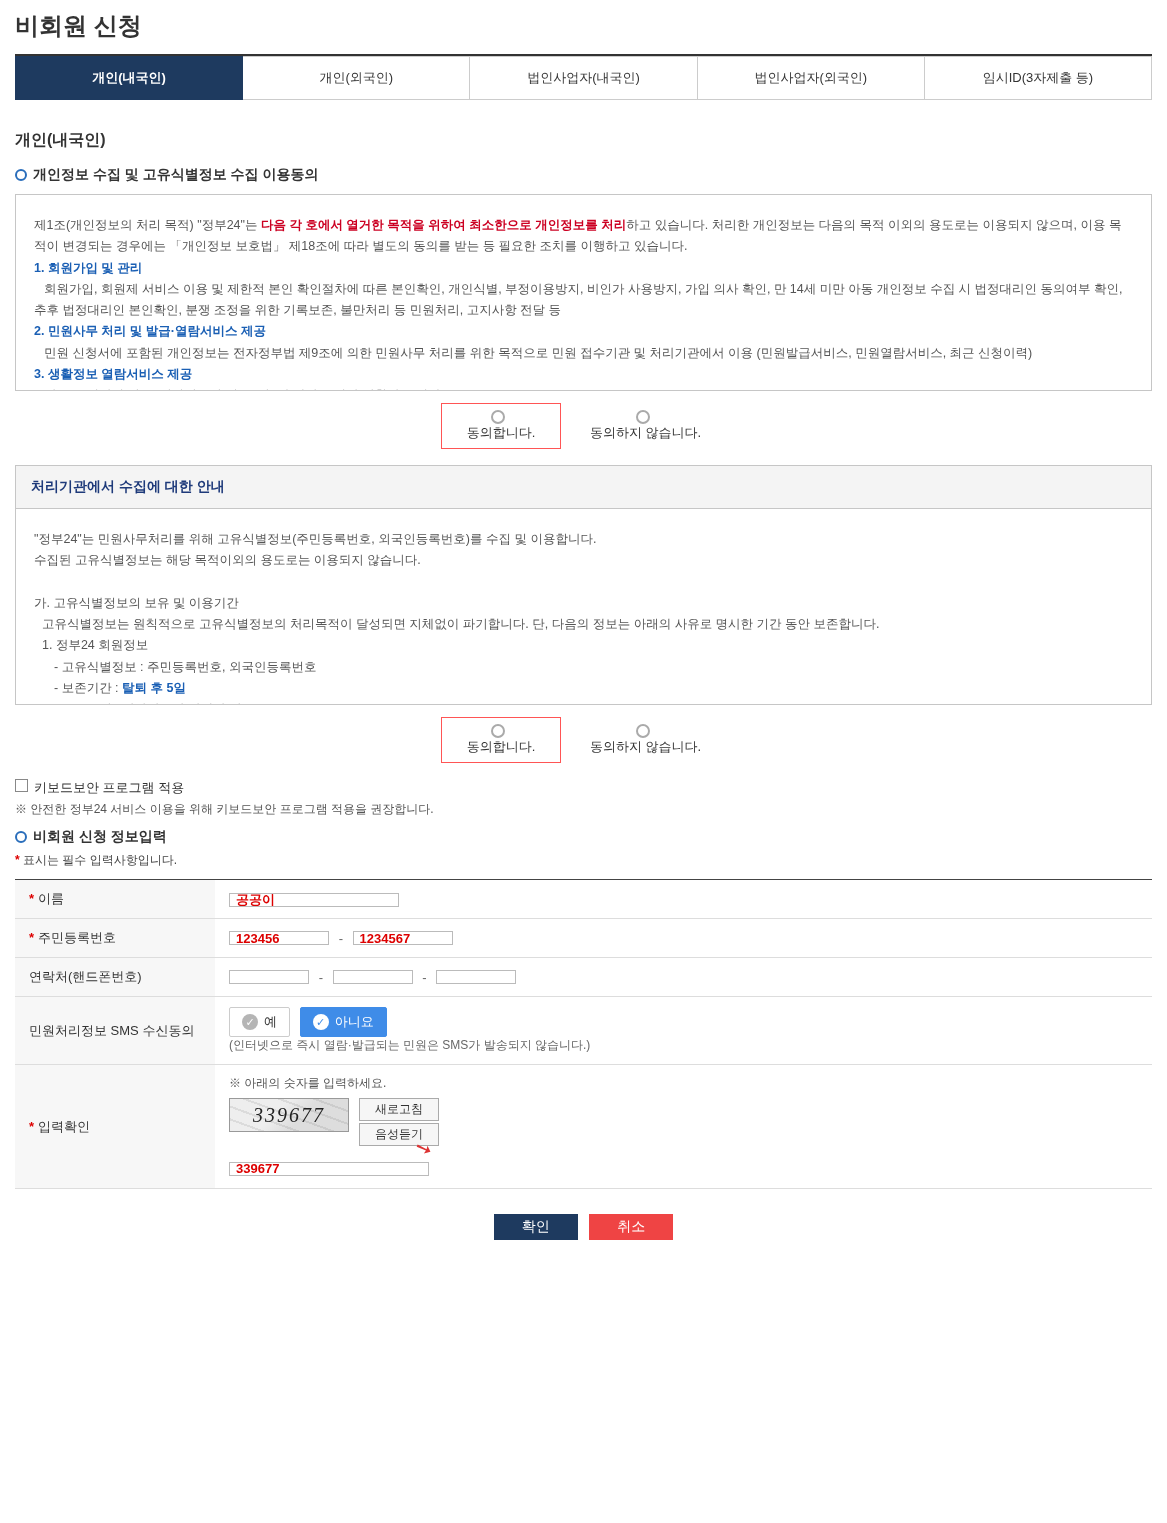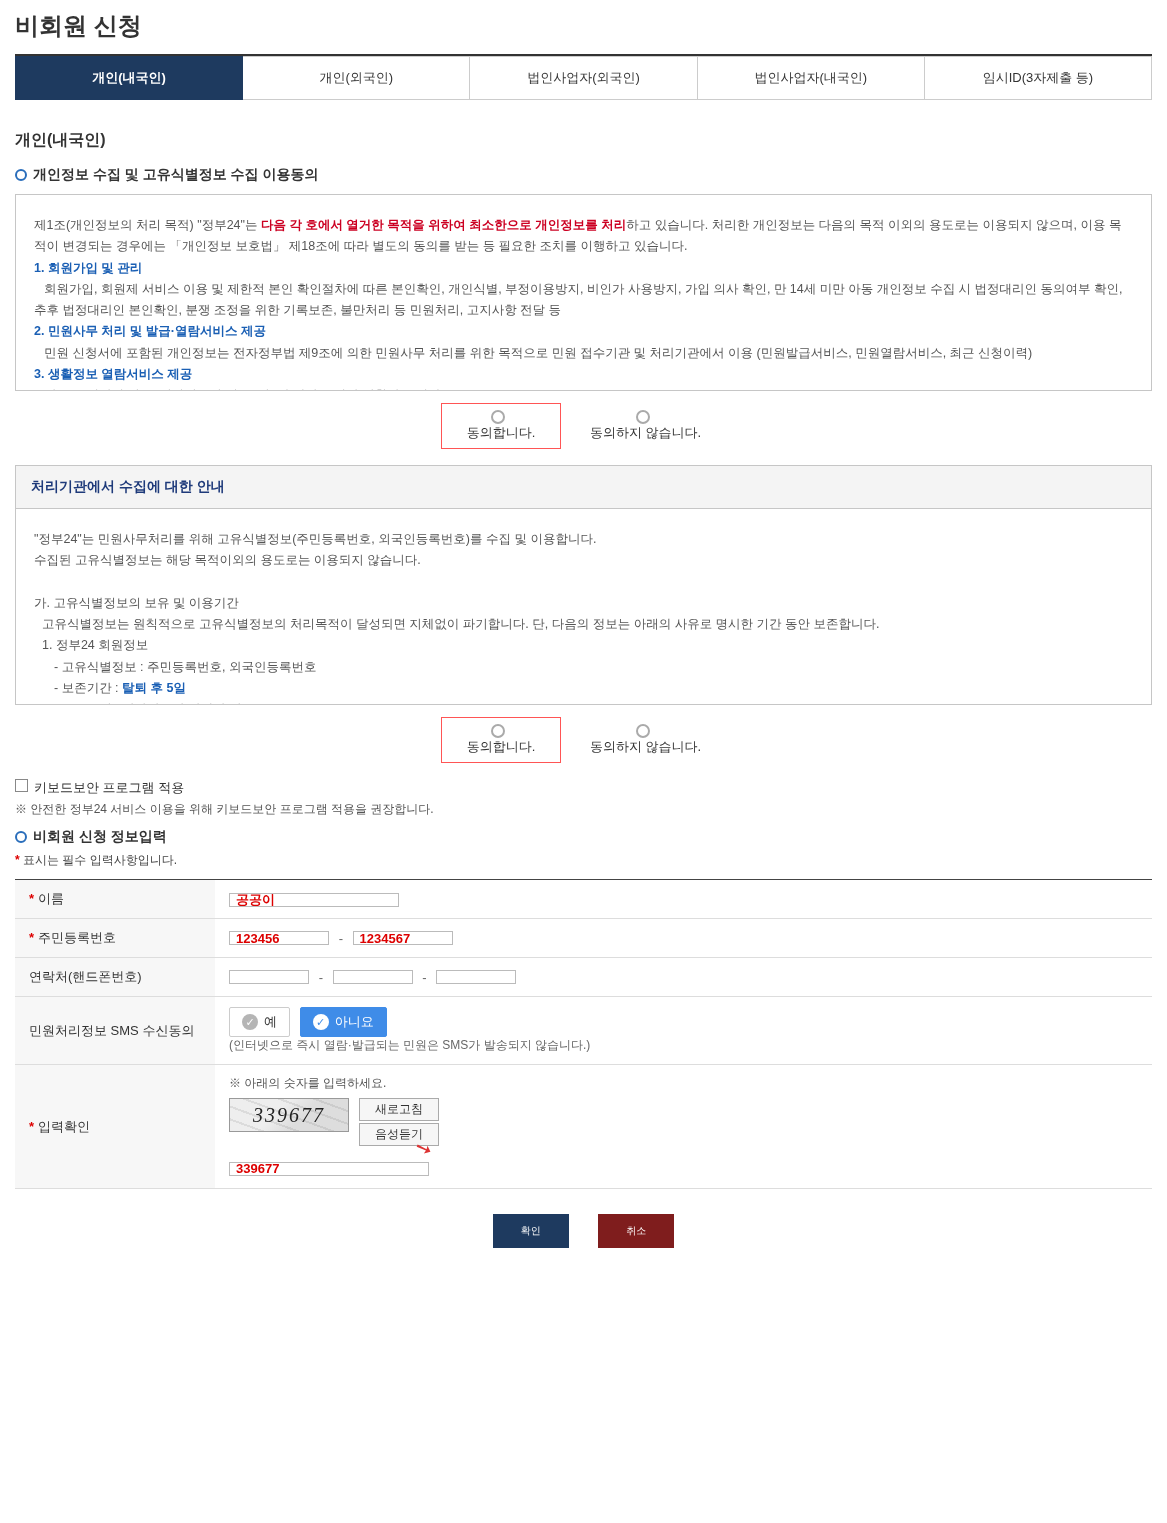--- a/index.html
+++ b/index.html
@@ -42,36 +42,36 @@
 .toggle-btn.selected { background: #3f8ce8; color: #fff; border-color: #3f8ce8; }
 .toggle-btn.selected .check-icon { background: #fff; color: #3f8ce8; }
 .sms-note { font-size: 12px; color: #666; margin-top: 0; display: block; }
 .captcha-hint { font-size: 12px; color: #555; margin-bottom: 6px; display: block; }
 .captcha-row { display: flex; align-items: flex-start; gap: 10px; }
 .captcha-img { width: 120px; height: 34px; border: 1px solid #999; background: linear-gradient(135deg,#eee 40%,#ddd 60%); display: flex; align-items: center; justify-content: center; font-family: serif; font-size: 20px; font-style: italic; letter-spacing: 2px; color: #222; position: relative; overflow: hidden; }
 .captcha-img::after { content:""; position:absolute; inset:0; background: repeating-linear-gradient(20deg, transparent 0 10px, rgba(0,0,0,.08) 10px 12px); }
 .small-btn { border: 1px solid #aaa; background: #f6f6f6; padding: 2px 10px; font-size: 12px; cursor: pointer; display: block; margin-bottom: 2px; width: 80px; text-align: center; }
 .arrow { position: relative; top: -18px; left: -18px; color: #d33; font-size: 20px; transform: rotate(-20deg); display: inline-block; }
 .action-row { text-align: center; margin-top: 25px; }
-.btn { display: inline-block; padding: 10px 28px; font-size: 10px; cursor: pointer; border: none; margin: 0 13px; }
+.btn { display: inline-block; padding: 4px 28px; font-size: 14px; cursor: pointer; border: none; margin: 0 4px; }
 .btn.primary { background: #1e3a5f; color: #fff; }
-.btn.secondary { background: #7f1d1d; color: #fff; }
+.btn.secondary { background: #ef4444; color: #fff; }
 </style>
 </head>
 <body>
 
 
 
 <h1 class="page-title">비회원 신청</h1>
 
 <div class="tabs">
   <div class="tab active">개인(내국인)</div>
   <div class="tab">개인(외국인)</div>
+  <div class="tab">법인사업자(내국인)</div>
   <div class="tab">법인사업자(외국인)</div>
-  <div class="tab">법인사업자(내국인)</div>
   <div class="tab">임시ID(3자제출 등)</div>
 </div>
 
 <h2 class="section-title">개인(내국인)</h2>
 <div class="sub-heading bullet-label">
     <span>개인정보 수집 및 고유식별정보 수집 이용동의</span>
   </div>
 
 <div class="panel">
   <div class="panel-body">

